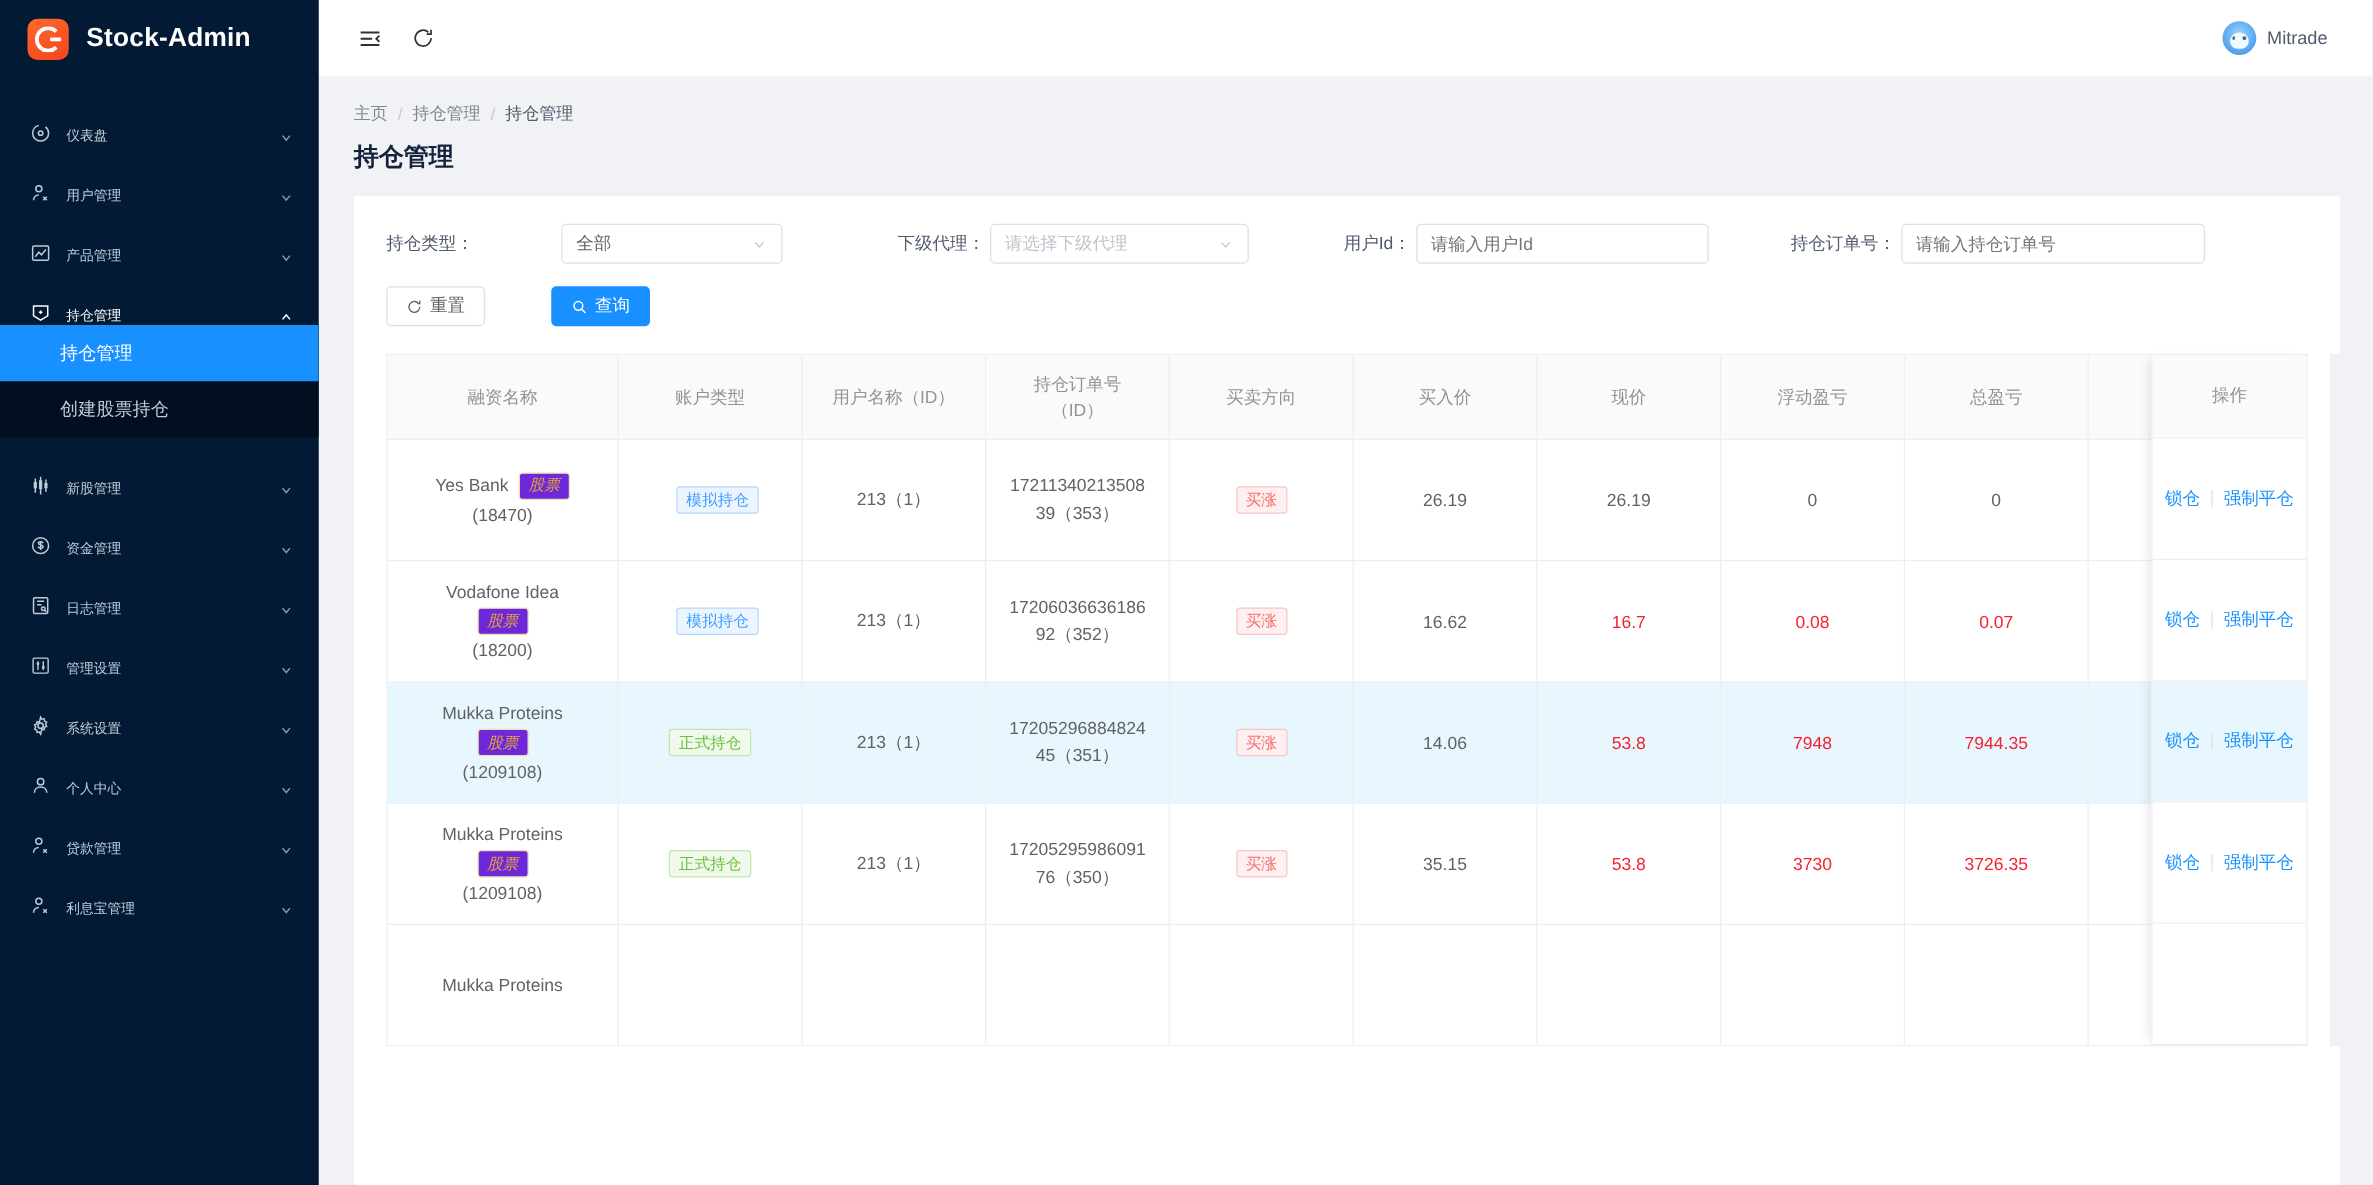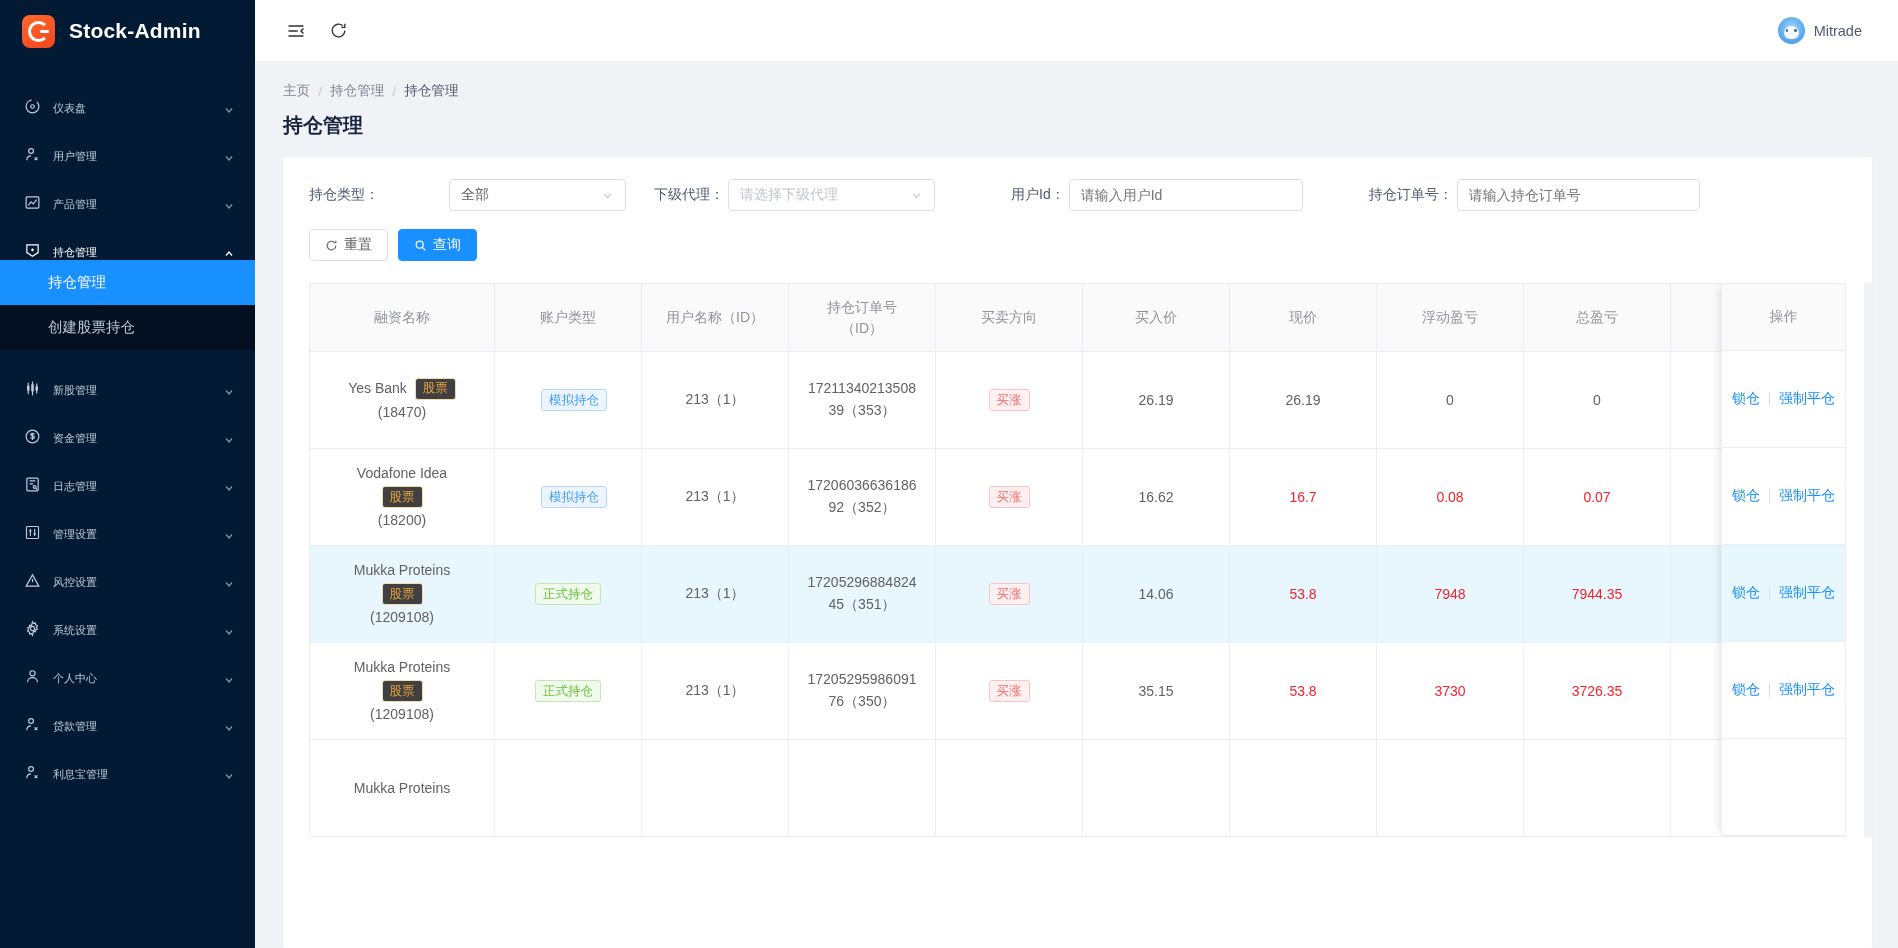--- a/index.html
+++ b/index.html
@@ -121,31 +121,31 @@
   .field { display:flex; align-items:center; margin-right: 0; }
   .field-label { font-size:14px; color:#515a6e; white-space:nowrap; margin-right:4px;}
   .ctrl {
     height:32px; border:1px solid #dcdfe6; border-radius:4px;
     background:#fff; display:flex; align-items:center;
     padding:0 11px; font-size:14px; color:#606266;
   }
   .ctrl.placeholder { color:#c0c4cc; }
   .ctrl .caret { margin-left:auto; color:#c0c4cc; display:flex; }
   .f1 { width:140px; }
-  .f2 { margin-left:28px; }
+  .f2 { margin-left:92px; }
   .f3 { margin-left:76px; }
   .f4 { margin-left:66px; }
 
   .btnrow { padding: 18px 26px 0 26px; display:flex; gap:10px; }
   .btn {
     height:32px; border-radius:4px; display:flex; align-items:center; gap:6px;
     padding: 0 15px; font-size:14px; cursor:pointer; border:1px solid #dcdfe6;
     background:#fff; color:#606266;
   }
-  .btn.primary { background:#1890ff; border-color:#1890ff; color:#fff; }
+  .btn.primary { background:#1890ff; border-color:#1890ff; color:#fff;margin-left:43px; }
   .btn svg { display:block; }
 
   .table-area { padding: 22px 26px 0 26px; position:relative; }
   .table-scroll { overflow:hidden; position:relative; }
   table.grid { border-collapse:collapse; width:1540px; table-layout:fixed; }
   table.grid th, table.grid td {
     border:1px solid #ebeef5; text-align:center; font-size:14px; color:#606266;
     padding: 8px 6px; vertical-align:middle;
   }
   table.grid th {
@@ -155,21 +155,21 @@
   table.grid td { height:97px; background:#fff; }
   tr.highlight td { background:#e8f6fd; }
 
   .cellstack { display:flex; flex-direction:column; align-items:center; gap:2px; line-height:1.5; }
   .inline-name { display:flex; align-items:center; gap:8px; justify-content:center;}
   .tag {
     display:inline-flex; align-items:center; height:22px; padding:0 7px;
     border-radius:3px; font-size:12.5px; border:1px solid;
     line-height:1;
   }
-  .tag-orange { color:#e6a23c; background:#404040; border-color:#f5dab1; }
+  .tag-orange { color:#e6a23c; background:#6d28d9; border-color:#f5dab1;font-style:italic; }
   .tag-blue   { color:#409eff; background:#ecf5ff; border-color:#b3d8ff;margin-left:12px; }
   .tag-green  { color:#67c23a; background:#f0f9eb; border-color:#c2e7b0; }
   .tag-red    { color:#f56c6c; background:#fef0f0; border-color:#fbc4c4; }
   .num-red { color:#f5222d; }
   .orderno { line-height:1.55; }
 
   
   .action-col {
     position:absolute; top:22px; right:26px;
     width:125px;
@@ -339,34 +339,20 @@
             </svg>
         </span>
         <span class="mi-label">管理设置</span>
         <span class="mi-arrow">
           <svg width="12" height="12" viewBox="0 0 24 24" fill="none" stroke="currentColor" stroke-width="2.4">
               <polyline points="6 9 12 16 18 9"></polyline>
             </svg>
         </span>
       </div>
 
-      <div class="menu-item">
-        <span class="mi-icon">
-          <svg width="17" height="17" viewBox="0 0 24 24" fill="none" stroke="currentColor" stroke-width="1.7">
-              <path d="M12 4L21 20H3z"></path>
-              <path d="M12 10v4.5M12 17.2v.2"></path>
-            </svg>
-        </span>
-        <span class="mi-label">风控设置</span>
-        <span class="mi-arrow">
-          <svg width="12" height="12" viewBox="0 0 24 24" fill="none" stroke="currentColor" stroke-width="2.4">
-              <polyline points="6 9 12 16 18 9"></polyline>
-            </svg>
-        </span>
-      </div>
 
       <div class="menu-item">
         <span class="mi-icon">
           <svg width="17" height="17" viewBox="0 0 24 24" fill="none" stroke="currentColor" stroke-width="1.7">
               <circle cx="12" cy="12" r="3"></circle>
               <path d="M12 2.5l1.4 2.3 2.6-.5.4 2.6 2.4 1.1-1.2 2.4 1.2 2.4-2.4 1.1-.4 2.6-2.6-.5L12 21.5l-1.4-2.3-2.6.5-.4-2.6-2.4-1.1 1.2-2.4-1.2-2.4 2.4-1.1.4-2.6 2.6.5z"></path>
             </svg>
         </span>
         <span class="mi-label">系统设置</span>
         <span class="mi-arrow">

